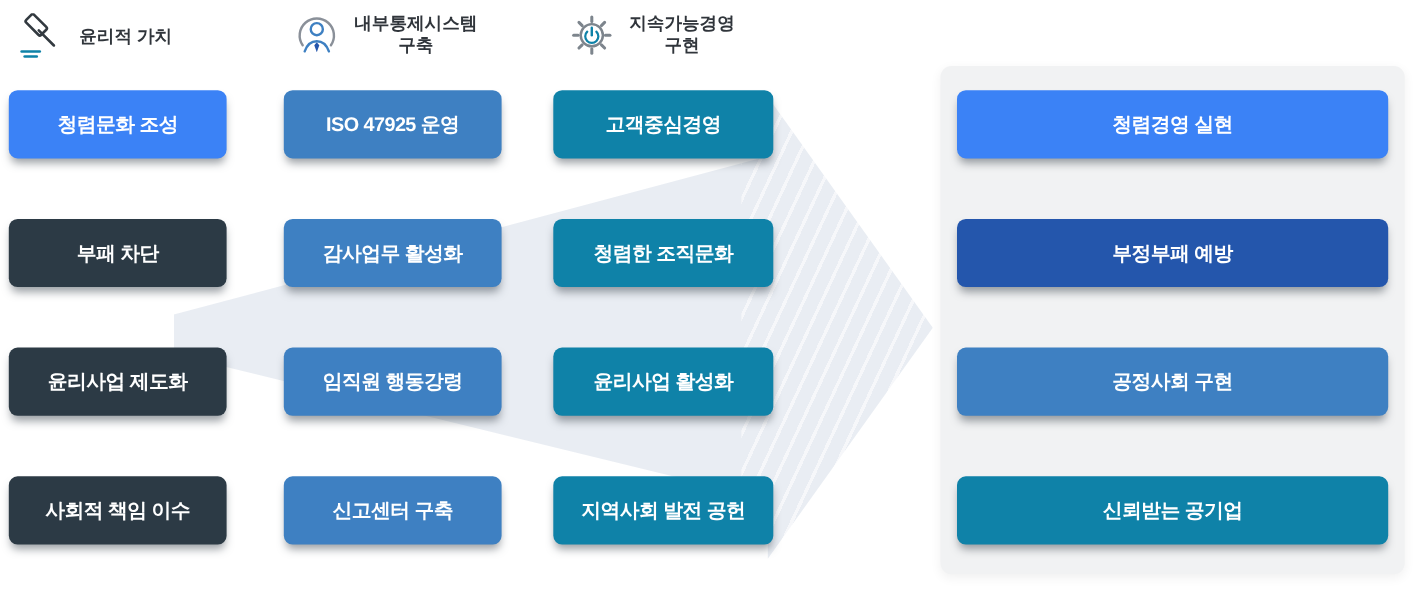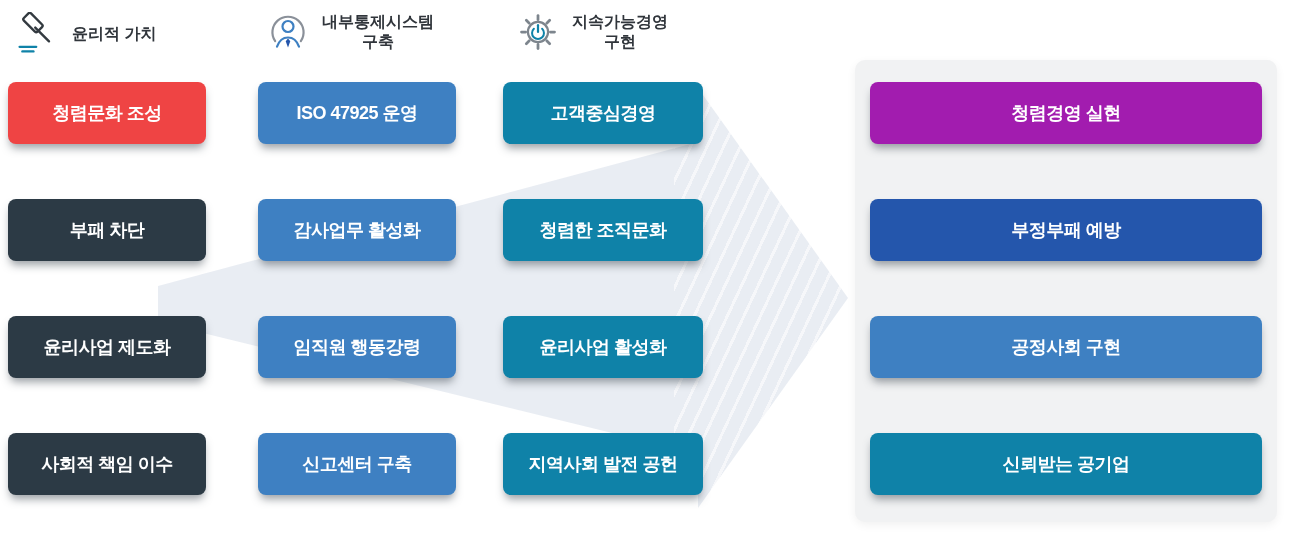--- a/index.html
+++ b/index.html
@@ -107,21 +107,21 @@
     <span class="htext">
       <span>지속가능경영</span>
       <span>구현</span>
     </span>
   </div>
 
   <div class="arrow" style="background-color: rgb(231, 235, 242);">
     <div class="hatch"></div>
   </div>
 
-  <div class="box w1 r1" style="background-color: #ef4444;">
+  <div class="box w1 r1" style="background-color: #3b82f6;">
     <span>청렴문화 조성</span>
   </div>
   <div class="box w1 r2" style="background-color: rgb(44, 58, 69);">
     <span>부패 차단</span>
   </div>
   <div class="box w1 r3" style="background-color: rgb(44, 58, 69);">
     <span>윤리사업 제도화</span>
   </div>
   <div class="box w1 r4" style="background-color: rgb(44, 58, 69);">
     <span>사회적 책임 이수</span>
@@ -148,21 +148,21 @@
   </div>
   <div class="box w3 r2" style="background-color: rgb(15, 130, 168);">
     <span>청렴한 조직문화</span>
   </div>
   <div class="box w3 r4" style="background-color: rgb(15, 130, 168);">
     <span>지역사회 발전 공헌</span>
   </div>
 
   <div class="panel" style="background-color: rgb(241, 242, 243);"></div>
 
-  <div class="box wr r1" style="background-color: #a21caf;">
+  <div class="box wr r1" style="background-color: #3b82f6;">
     <span>청렴경영 실현</span>
   </div>
   <div class="box wr r2" style="background-color: rgb(36, 86, 172);">
     <span>부정부패 예방</span>
   </div>
   <div class="box wr r3" style="background-color: rgb(62, 128, 194);">
     <span>공정사회 구현</span>
   </div>
   <div class="box wr r4" style="background-color: rgb(15, 130, 168);">
     <span>신뢰받는 공기업</span>

